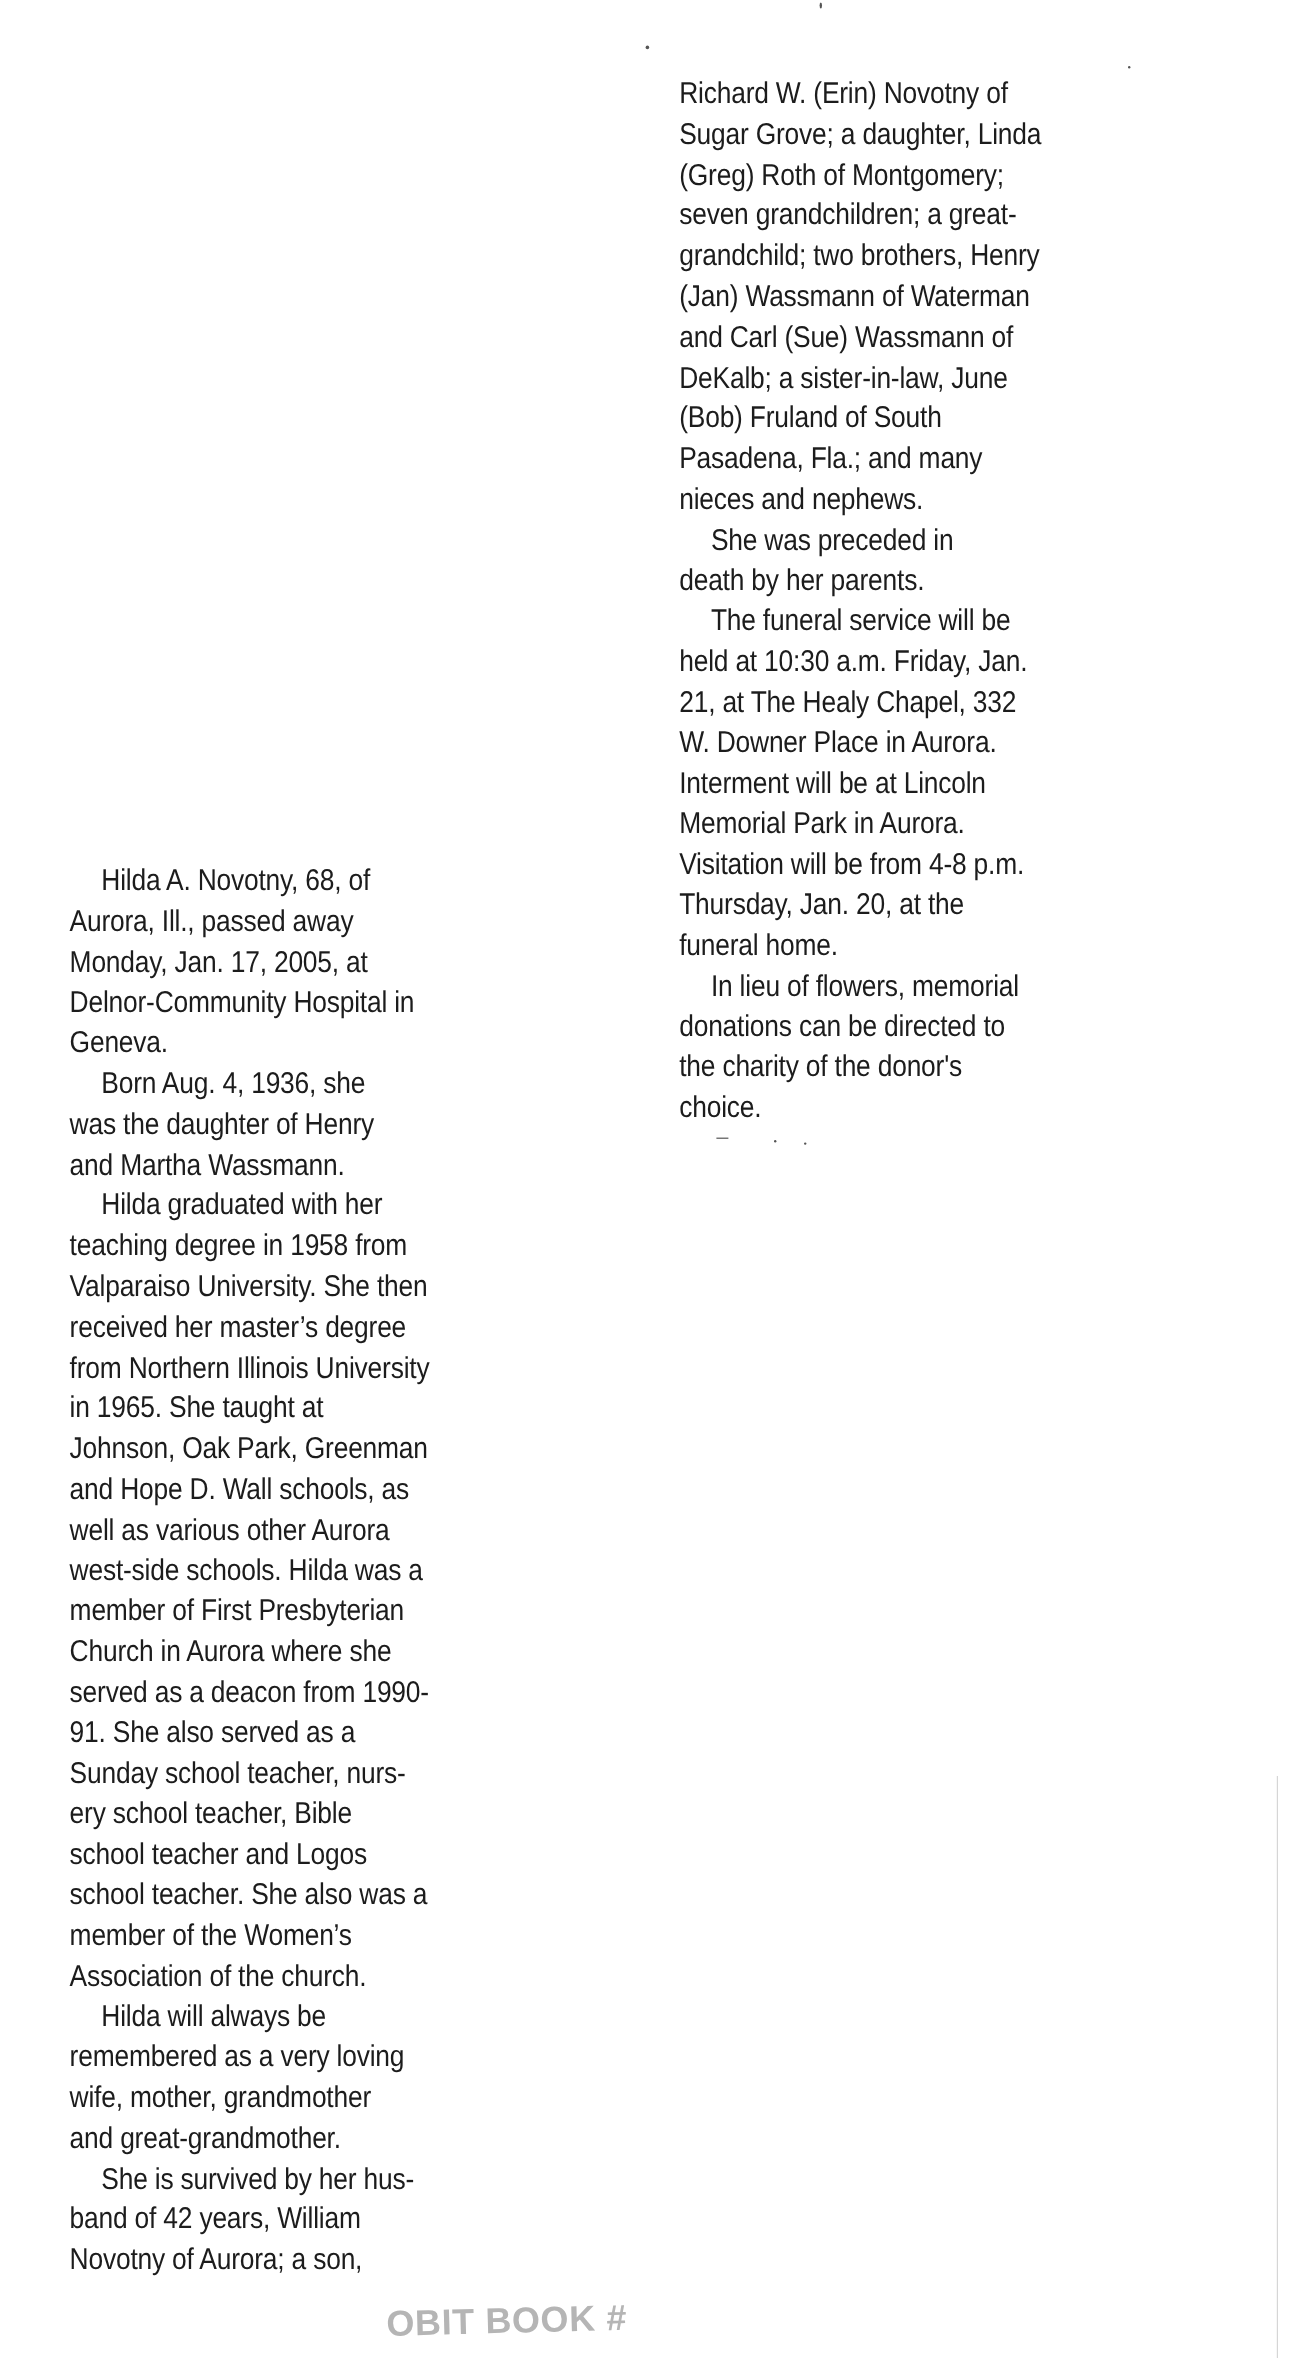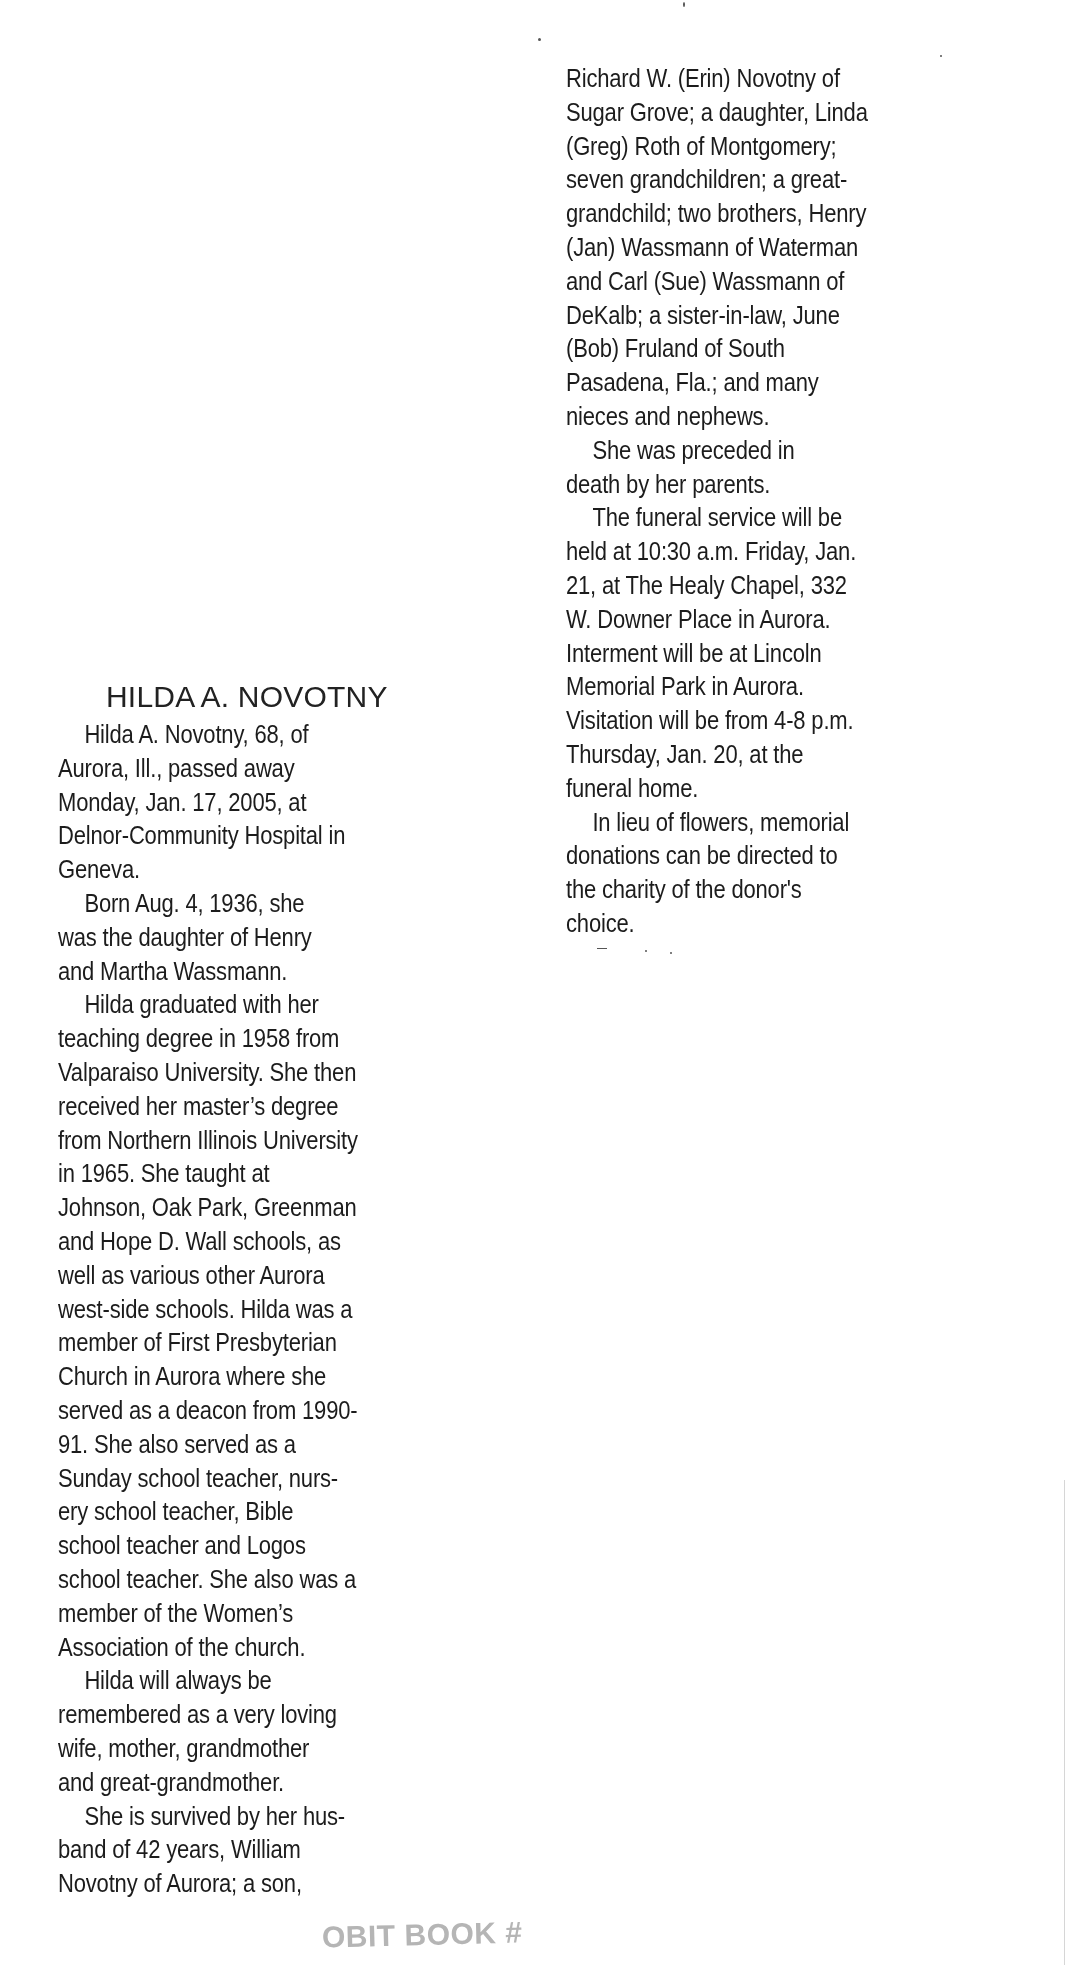--- a/index.html
+++ b/index.html
@@ -42,21 +42,20 @@
     position: absolute; left: 1064px; top: 1480px; width: 1px; height: 485px;
     background: #d6d6d6;
   }
   .speck { position: absolute; background: #555; border-radius: 50%; }
 </style>
 </head>
 <body>
 
 <div class="page">
 
-  <div class="title">HILDA A. NOVOTNY</div>
 
   <div class="col col-left" id="col-left" style="transform: scaleX(0.88);">
       <p class="indent">Hilda A. Novotny, 68, of</p>
       <p>Aurora, Ill., passed away</p>
       <p>Monday, Jan. 17, 2005, at</p>
       <p>Delnor-Community Hospital in</p>
       <p>Geneva.</p>
       <p class="indent">Born Aug. 4, 1936, she</p>
       <p>was the daughter of Henry</p>
       <p>and Martha Wassmann.</p>

